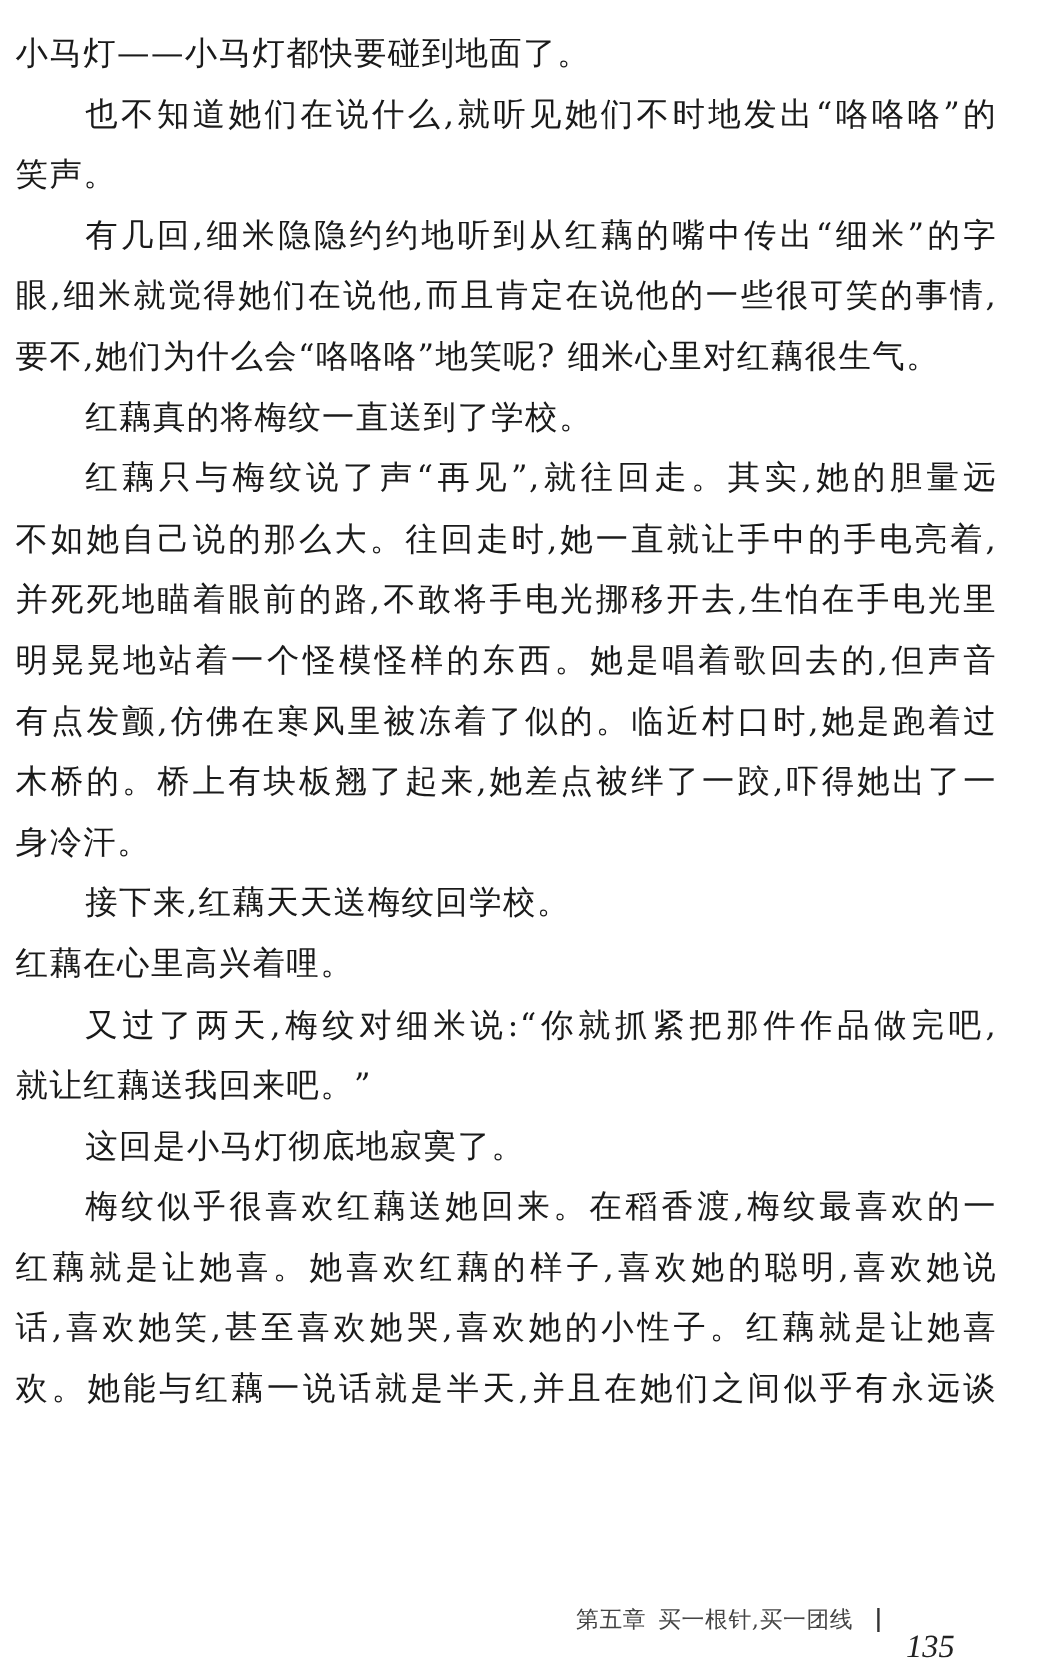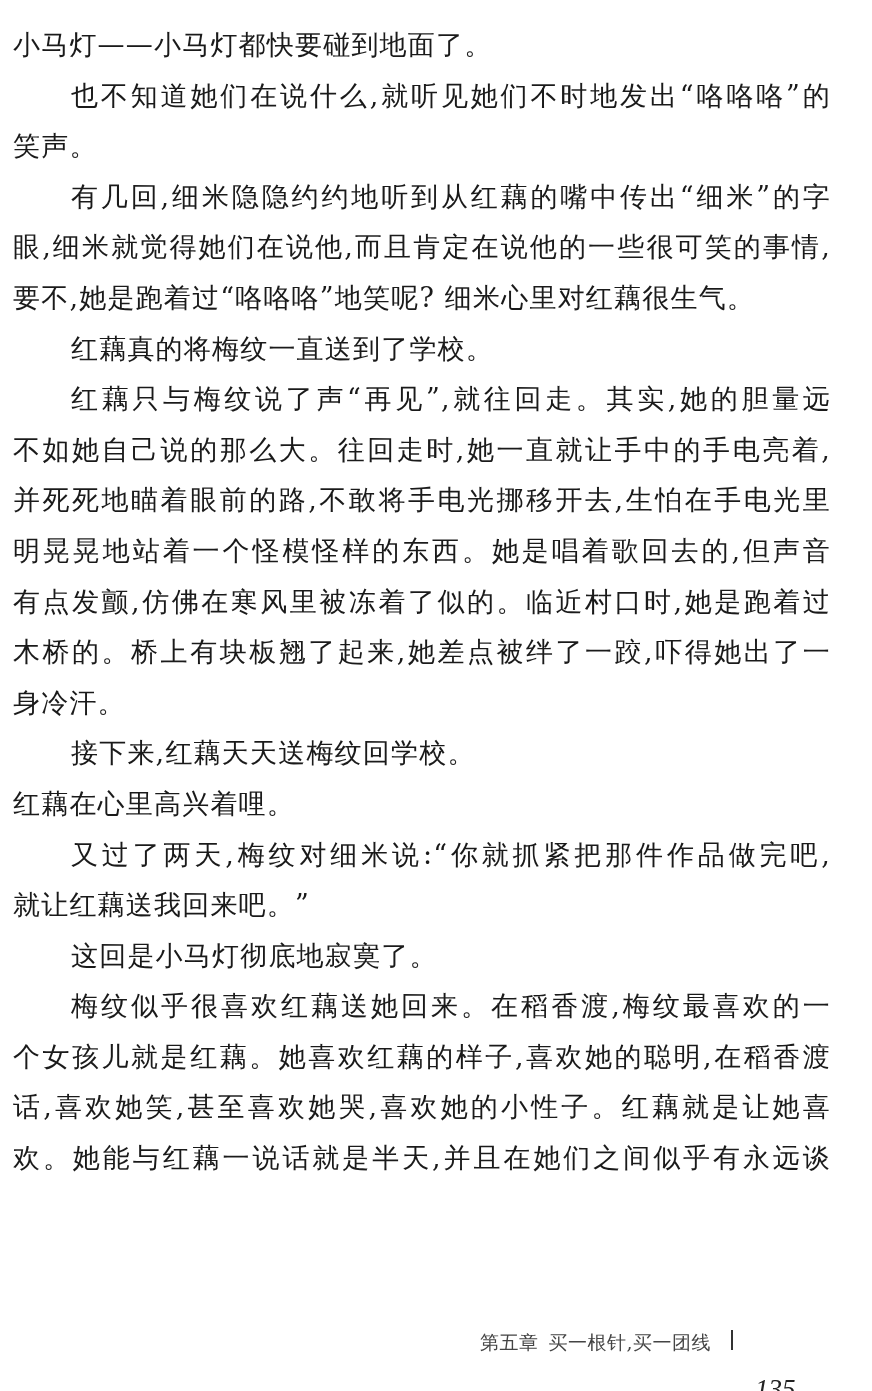--- a/index.html
+++ b/index.html
@@ -36,21 +36,21 @@
       text-align: justify;
       text-align-last: justify;
     }
     .footer {
       position: absolute;
       top: 1330px;
       left: 480px;
       width: 365px;
       height: 40px;
       display: flex;
-      align-items: flex-start;
+      align-items: center;
       color: #444444;
     }
     .footer .chapter {
       font-size: 19px;
       letter-spacing: 0.5px;
     }
     .footer .title {
       font-size: 19px;
       margin-left: 10px;
       letter-spacing: 0.5px;
@@ -73,36 +73,36 @@
   </style>
 </head>
 <body>
 
 <div class="page-body">
   <div class="line">小马灯——小马灯都快要碰到地面了。</div>
   <div class="line indent justify">也不知道她们在说什么,就听见她们不时地发出“咯咯咯”的</div>
   <div class="line">笑声。</div>
   <div class="line indent justify">有几回,细米隐隐约约地听到从红藕的嘴中传出“细米”的字</div>
   <div class="line justify">眼,细米就觉得她们在说他,而且肯定在说他的一些很可笑的事情,</div>
-  <div class="line">要不,她是跑着过“咯咯咯”地笑呢? 细米心里对红藕很生气。</div>
+  <div class="line">要不,她们为什么会“咯咯咯”地笑呢? 细米心里对红藕很生气。</div>
   <div class="line indent">红藕真的将梅纹一直送到了学校。</div>
   <div class="line indent justify">红藕只与梅纹说了声“再见”,就往回走。其实,她的胆量远</div>
   <div class="line justify">不如她自己说的那么大。往回走时,她一直就让手中的手电亮着,</div>
   <div class="line justify">并死死地瞄着眼前的路,不敢将手电光挪移开去,生怕在手电光里</div>
   <div class="line justify">明晃晃地站着一个怪模怪样的东西。她是唱着歌回去的,但声音</div>
   <div class="line justify">有点发颤,仿佛在寒风里被冻着了似的。临近村口时,她是跑着过</div>
   <div class="line justify">木桥的。桥上有块板翘了起来,她差点被绊了一跤,吓得她出了一</div>
   <div class="line">身冷汗。</div>
   <div class="line indent">接下来,红藕天天送梅纹回学校。</div>
   <div class="line">红藕在心里高兴着哩。</div>
   <div class="line indent justify">又过了两天,梅纹对细米说:“你就抓紧把那件作品做完吧,</div>
   <div class="line">就让红藕送我回来吧。”</div>
   <div class="line indent">这回是小马灯彻底地寂寞了。</div>
   <div class="line indent justify">梅纹似乎很喜欢红藕送她回来。在稻香渡,梅纹最喜欢的一</div>
-  <div class="line justify">个女孩儿就是红藕。她喜欢红藕的样子,喜欢她的聪明,在稻香渡</div>
+  <div class="line justify">红藕就是让她喜。她喜欢红藕的样子,喜欢她的聪明,喜欢她说</div>
   <div class="line justify">话,喜欢她笑,甚至喜欢她哭,喜欢她的小性子。红藕就是让她喜</div>
   <div class="line justify">欢。她能与红藕一说话就是半天,并且在她们之间似乎有永远谈</div>
 </div>
 
 <div class="footer">
   <span class="chapter">第五章</span>
   <span class="title">买一根针,买一团线</span>
   <span class="sep"></span>
   <span class="page-num">135</span>
 </div>

